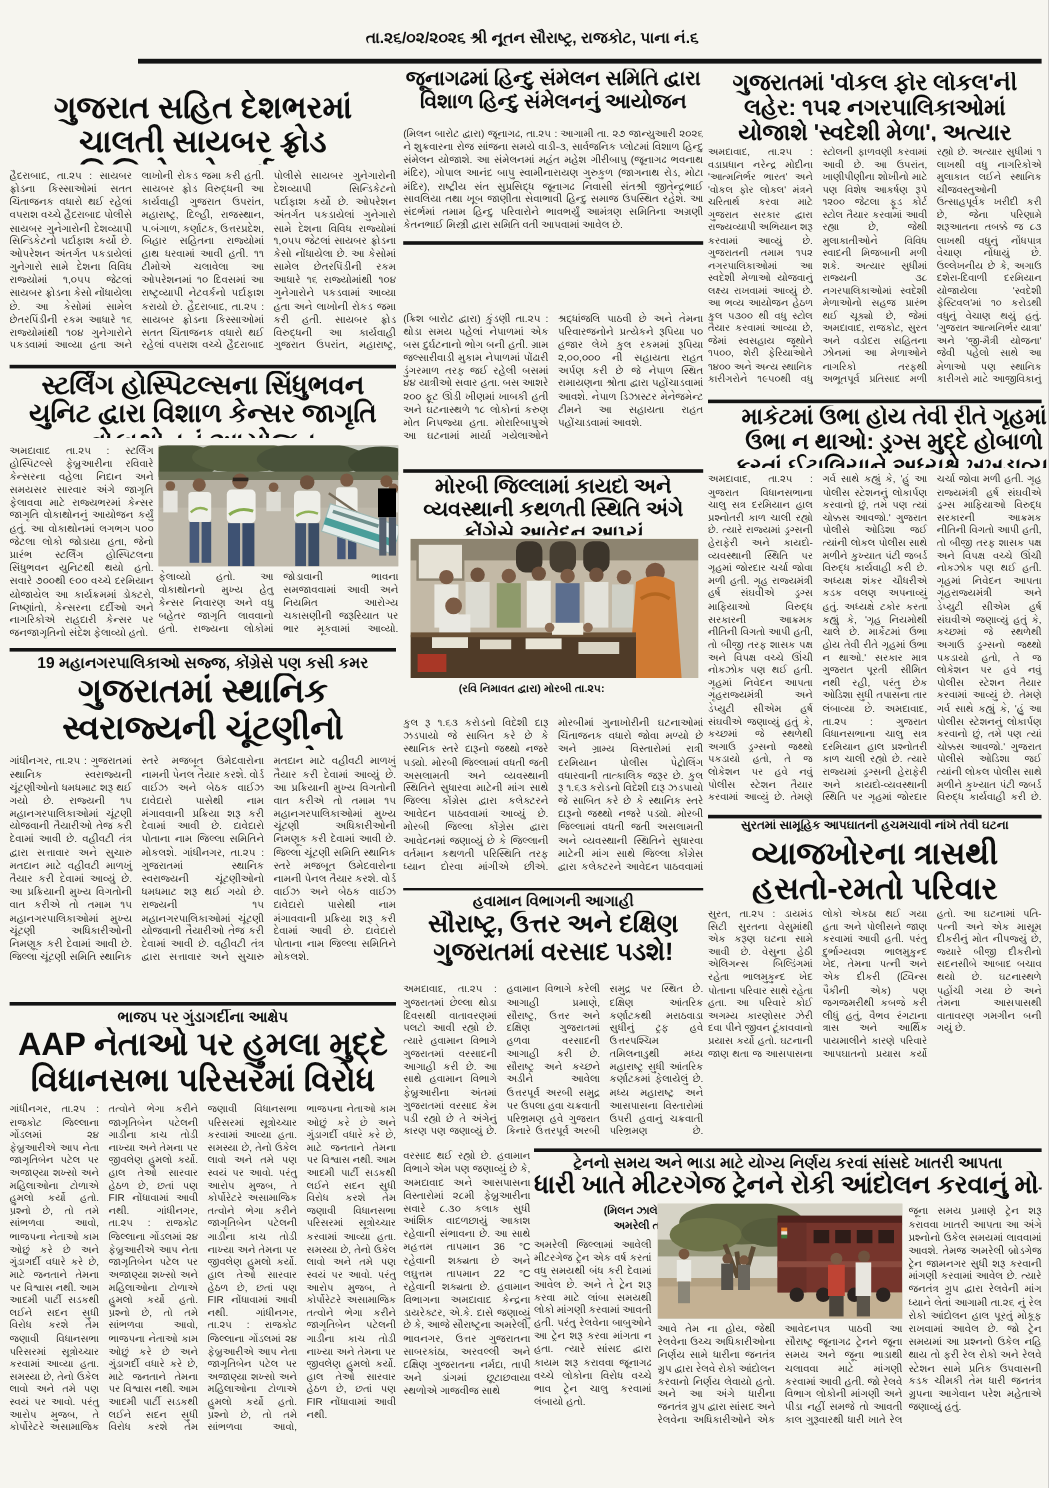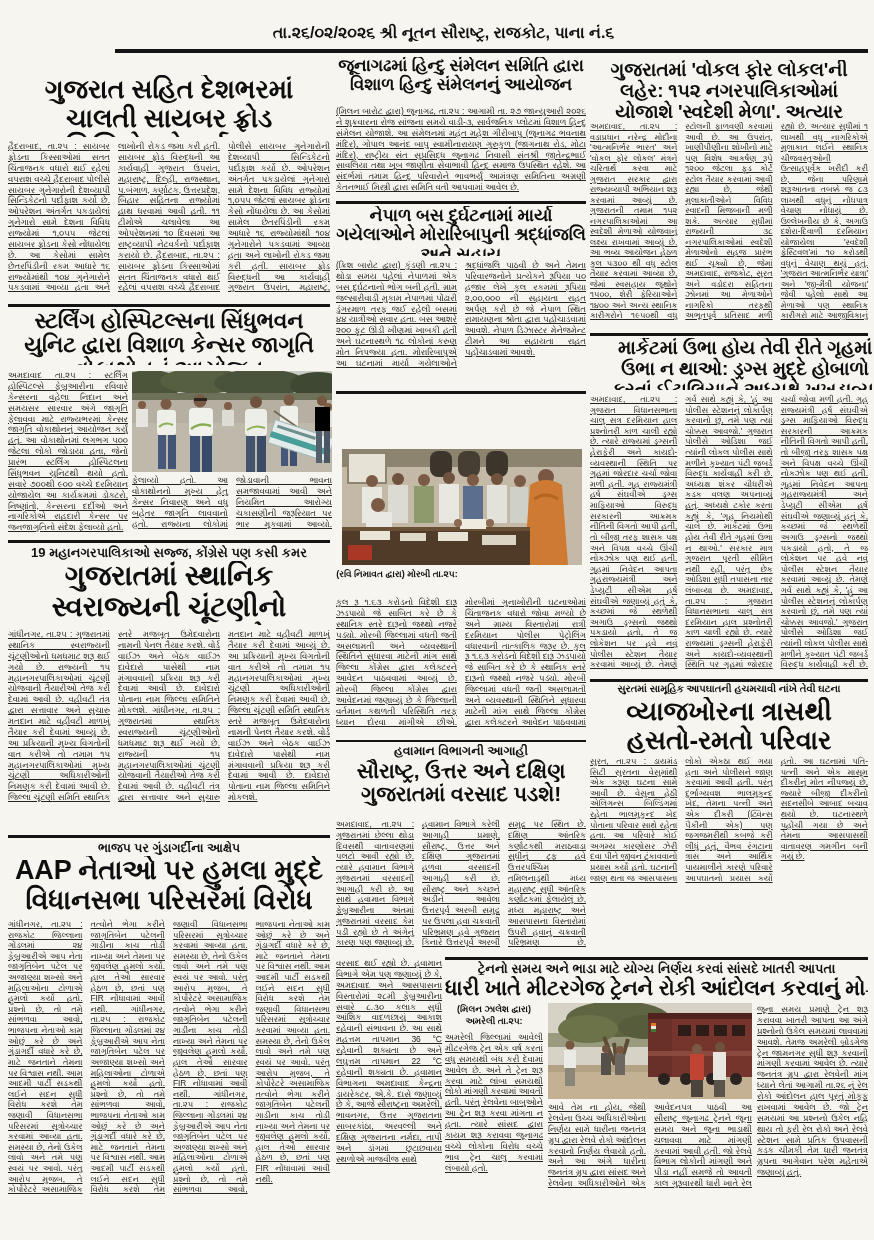--- a/index.html
+++ b/index.html
@@ -6,24 +6,24 @@
   #paper{
     position:relative;width:874px;height:1240px;margin:0 auto;
     background:#f6f5ef;overflow:hidden;
     font-family:"Liberation Sans","DejaVu Sans",sans-serif;
     color:#1c1c1c;
   }
   .abs{position:absolute;box-sizing:border-box;}
   .rule{background:#141414;}
   .kicker{font-weight:bold;text-align:center;white-space:nowrap;overflow:hidden;color:#111;}
   .headline{font-weight:bold;text-align:center;line-height:1.1;color:#0e0e0e;overflow:hidden;letter-spacing:-0.2px;}
-  .body{font-size:8.5px;line-height:1.28;text-align:justify;color:#26241f;overflow:hidden;column-gap:8px;word-break:break-word;text-decoration:underline;}
+  .body{font-size:8.5px;line-height:1.28;text-align:justify;color:#26241f;overflow:hidden;column-gap:8px;word-break:break-word;}
   .c2{column-count:2}.c3{column-count:3}.c4{column-count:4}
-  .byline{font-weight:bold;font-size:9px;line-height:1.3;text-align:center;color:#111;overflow:hidden;}
-  .hdr{font-weight:bold;text-align:center;font-size:16px;color:#101010;padding-left:13px;}
+  .byline{font-weight:bold;font-size:9px;line-height:1.3;text-align:center;color:#111;overflow:hidden;margin-left:46px;}
+  .hdr{font-weight:bold;text-align:center;font-size:13px;color:#101010;padding-left:13px;}
   .photo{overflow:hidden;background:#cfcabc;}
   .photo svg{display:block;width:100%;height:100%;}
 </style>
 </head>
 <body>
 
 <div id="paper">
 
   <div class="abs hdr" style="left:0;top:24px;width:874px;height:22px;">તા.૨૬/૦૨/૨૦૨૬ શ્રી નૂતન સૌરાષ્ટ્ર, રાજકોટ, પાના નં.૬</div>
   <div class="abs rule" style="left:115px;top:49px;width:753px;height:4px;"></div>
@@ -97,24 +97,24 @@
   <div class="abs rule" style="left:8px;top:835px;width:322px;height:3px;"></div>
 
   <div class="abs kicker" style="left:8px;top:841px;width:322px;height:14px;font-size:12.5px;">ભાજપ પર ગુંડાગર્દીના આક્ષેપ</div>
   <div class="abs headline" style="left:8px;top:856px;width:322px;height:60px;font-size:27px;">AAP નેતાઓ પર હુમલા મુદ્દે વિધાનસભા પરિસરમાં વિરોધ</div>
   <div class="abs body c4" style="left:8px;top:919px;width:322px;height:316px;font-size:8.3px;">ગાંધીનગર, તા.૨૫ : રાજકોટ જિલ્લાના ગોંડલમાં ૨૪ ફેબ્રુઆરીએ આપ નેતા જાગૃતિબેન પટેલ પર અજાણ્યા શખ્સો અને મહિલાઓના ટોળાએ હુમલો કર્યો હતો. પ્રશ્નો છે, તો તમે સાંભળવા આવો, ભાજપના નેતાઓ કામ ઓછું કરે છે અને ગુંડાગર્દી વધારે કરે છે, માટે જનતાને તેમના પર વિશ્વાસ નથી. આમ આદમી પાર્ટી સડકથી લઈને સદન સુધી વિરોધ કરશે તેમ જણાવી વિધાનસભા પરિસરમાં સૂત્રોચ્ચાર કરવામાં આવ્યા હતા. સમસ્યા છે, તેનો ઉકેલ લાવો અને તમે પણ સ્વયં પર આવો. પરંતુ આરોપ મુજબ, તે કોર્પોરેટરે અસામાજિક તત્વોને ભેગા કરીને જાગૃતિબેન પટેલની ગાડીના કાચ તોડી નાખ્યા અને તેમના પર જીવલેણ હુમલો કર્યો. હાલ તેઓ સારવાર હેઠળ છે, છતાં પણ FIR નોંધાવામાં આવી નથી. ગાંધીનગર, તા.૨૫ : રાજકોટ જિલ્લાના ગોંડલમાં ૨૪ ફેબ્રુઆરીએ આપ નેતા જાગૃતિબેન પટેલ પર અજાણ્યા શખ્સો અને મહિલાઓના ટોળાએ હુમલો કર્યો હતો. પ્રશ્નો છે, તો તમે સાંભળવા આવો, ભાજપના નેતાઓ કામ ઓછું કરે છે અને ગુંડાગર્દી વધારે કરે છે, માટે જનતાને તેમના પર વિશ્વાસ નથી. આમ આદમી પાર્ટી સડકથી લઈને સદન સુધી વિરોધ કરશે તેમ જણાવી વિધાનસભા પરિસરમાં સૂત્રોચ્ચાર કરવામાં આવ્યા હતા. સમસ્યા છે, તેનો ઉકેલ લાવો અને તમે પણ સ્વયં પર આવો. પરંતુ આરોપ મુજબ, તે કોર્પોરેટરે અસામાજિક તત્વોને ભેગા કરીને જાગૃતિબેન પટેલની ગાડીના કાચ તોડી નાખ્યા અને તેમના પર જીવલેણ હુમલો કર્યો. હાલ તેઓ સારવાર હેઠળ છે, છતાં પણ FIR નોંધાવામાં આવી નથી. ગાંધીનગર, તા.૨૫ : રાજકોટ જિલ્લાના ગોંડલમાં ૨૪ ફેબ્રુઆરીએ આપ નેતા જાગૃતિબેન પટેલ પર અજાણ્યા શખ્સો અને મહિલાઓના ટોળાએ હુમલો કર્યો હતો. પ્રશ્નો છે, તો તમે સાંભળવા આવો, ભાજપના નેતાઓ કામ ઓછું કરે છે અને ગુંડાગર્દી વધારે કરે છે, માટે જનતાને તેમના પર વિશ્વાસ નથી. આમ આદમી પાર્ટી સડકથી લઈને સદન સુધી વિરોધ કરશે તેમ જણાવી વિધાનસભા પરિસરમાં સૂત્રોચ્ચાર કરવામાં આવ્યા હતા. સમસ્યા છે, તેનો ઉકેલ લાવો અને તમે પણ સ્વયં પર આવો. પરંતુ આરોપ મુજબ, તે કોર્પોરેટરે અસામાજિક તત્વોને ભેગા કરીને જાગૃતિબેન પટેલની ગાડીના કાચ તોડી નાખ્યા અને તેમના પર જીવલેણ હુમલો કર્યો. હાલ તેઓ સારવાર હેઠળ છે, છતાં પણ FIR નોંધાવામાં આવી નથી.</div>
 
   <div class="abs headline" style="left:336px;top:57px;width:250px;height:46px;font-size:17px;">જૂનાગઢમાં હિન્દુ સંમેલન સમિતિ દ્વારા વિશાળ હિન્દુ સંમેલનનું આયોજન</div>
   <div class="abs body" style="left:336px;top:106px;width:250px;height:93px;">(મિલન બારોટ દ્વારા) જૂનાગઢ, તા.૨૫ : આગામી તા. ૨૭ જાન્યુઆરી ૨૦૨૬ ને શુક્રવારના રોજ સાંજના સમયે વાડી-૩, સાર્વજનિક પ્લોટમાં વિશાળ હિન્દુ સંમેલન યોજાશે. આ સંમેલનમાં મહંત મહેશ ગીરીબાપુ (જૂનાગઢ ભવનાથ મંદિર), ગોપાલ આનંદ બાપુ સ્વામીનારાયણ ગુરુકુળ (જાગનાથ રોડ, મોટા મંદિર), રાષ્ટ્રીય સંત સુપ્રસિદ્ધ જૂનાગઢ નિવાસી સંતશ્રી જીતેન્દ્રભાઈ સાવલિયા તથા ખૂબ જાણીતા સેવાભાવી હિન્દુ સમાજ ઉપસ્થિત રહેશે. આ સંદર્ભમાં તમામ હિન્દુ પરિવારોને ભાવભર્યું આમંત્રણ સમિતિના અગ્રણી કેતનભાઈ મિસ્ત્રી દ્વારા સમિતિ વતી આપવામાં આવેલ છે.</div>
   <div class="abs rule" style="left:336px;top:201px;width:250px;height:2.5px;"></div>
 
-  <div class="abs headline" style="left:336px;top:206px;width:250px;height:50px;font-size:17.5px;">નેપાળ બસ દુર્ઘટનામાં માર્યા ગયેલાઓને મોરારિબાપુની શ્રદ્ધાંજલિ અને સહાય</div>
   <div class="abs body c2" style="left:336px;top:260px;width:250px;height:128px;">(ક્રિશ બારોટ દ્વારા) કુંડણી તા.૨૫ : થોડા સમય પહેલાં નેપાળમાં એક બસ દુર્ઘટનાનો ભોગ બની હતી. ગ્રામ જલ્સારીવાડી મુકામ નેપાળમાં પોંઢારી ડુંગરમાળ તરફ જઈ રહેલી બસમાં ૪૪ યાત્રીઓ સવાર હતા. બસ આશરે ૨૦૦ ફૂટ ઊંડી ખીણમાં ખાબકી હતી અને ઘટનાસ્થળે ૧૮ લોકોનાં કરુણ મોત નિપજ્યા હતા. મોરારિબાપુએ આ ઘટનામાં માર્યા ગયેલાઓને શ્રદ્ધાંજલિ પાઠવી છે અને તેમના પરિવારજનોને પ્રત્યેકને રૂપિયા ૫૦ હજાર લેખે કુલ રકમમાં રૂપિયા ૨,૦૦,૦૦૦ ની સહાયતા રાહત અર્પણ કરી છે જે નેપાળ સ્થિત રામાયણના શ્રોતા દ્વારા પહોંચાડવામાં આવશે. નેપાળ ડિઝાસ્ટર મેનેજમેન્ટ ટીમને આ સહાયતા રાહત પહોંચાડવામાં આવશે.</div>
   <div class="abs rule" style="left:336px;top:391px;width:250px;height:2.5px;"></div>
 
+  <div class="abs headline" style="left:336px;top:396px;width:250px;height:50px;font-size:17.5px;">મોરબી જિલ્લામાં કાયદો અને વ્યવસ્થાની કથળતી સ્થિતિ અંગે કોંગ્રેસે આવેદન આપ્યું</div>
   <div class="abs photo" style="left:342px;top:449px;width:240px;height:116px;">
     <svg viewBox="0 0 240 116" preserveAspectRatio="none">
       <rect x="0" y="0" width="240" height="116" fill="#c3b9a6"></rect>
       <rect x="0" y="0" width="240" height="18" fill="#8d8470"></rect>
       <rect x="88" y="2" width="22" height="26" rx="8" fill="#3c352b"></rect>
       <rect x="116" y="2" width="22" height="26" rx="8" fill="#463e32"></rect>
       <rect x="144" y="2" width="22" height="26" rx="8" fill="#3c352b"></rect>
       <rect x="6" y="4" width="38" height="30" fill="#e6e2d6" stroke="#8d8470" stroke-width="2"></rect>
 
       <circle cx="30" cy="32" r="6" fill="#7b5b45"></circle>

